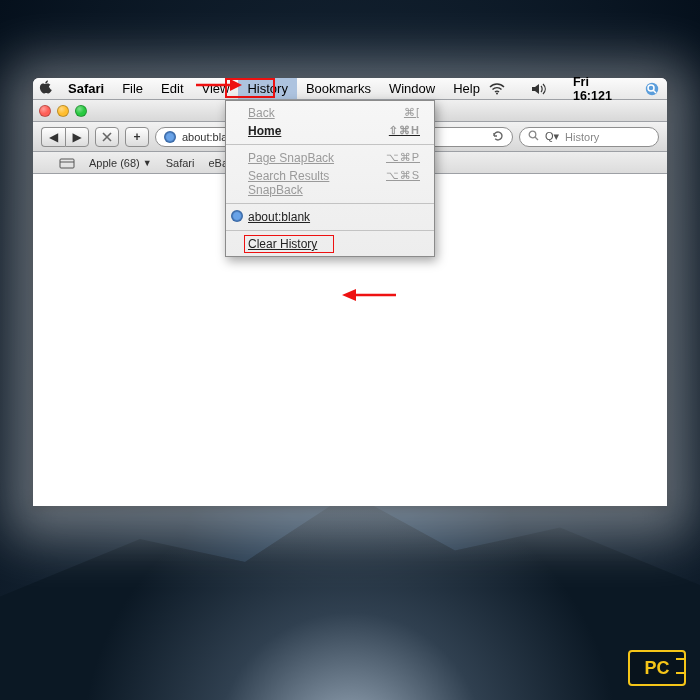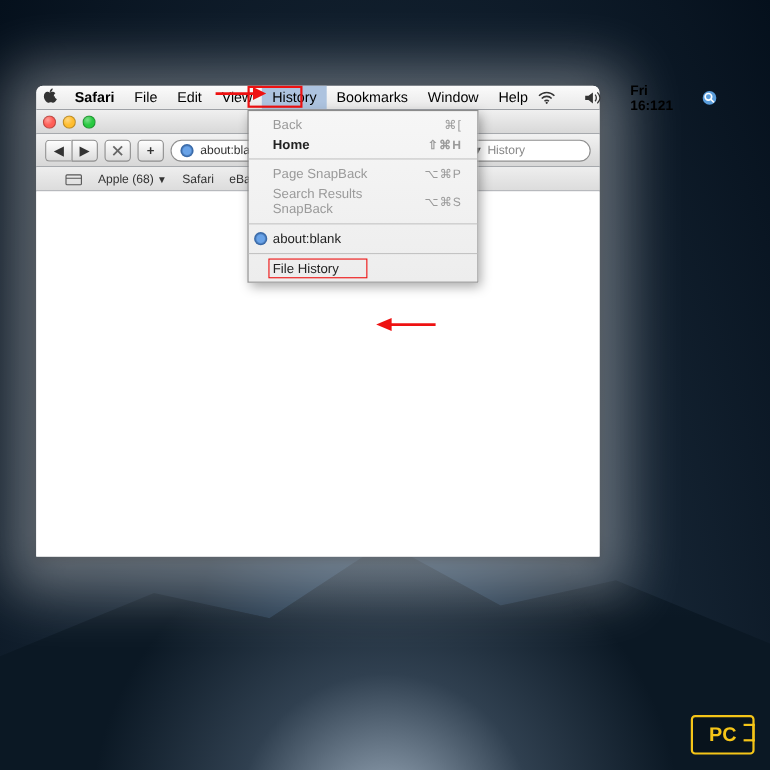--- a/index.html
+++ b/index.html
@@ -18,21 +18,21 @@
   .mountain {
     position: absolute; bottom: 0; left: 0; right: 0; height: 230px;
     background:
       radial-gradient(circle at 50% 120%, #a0b0c0 0%, #304050 30%, transparent 60%),
       linear-gradient(to top, #0b1824 0%, #0b1824 60%, transparent 100%);
     clip-path: polygon(0 100%, 0 55%, 20% 30%, 35% 40%, 50% 10%, 65% 35%, 80% 25%, 100% 50%, 100% 100%);
   }
   .window {
     position: absolute;
     top: 78px; left: 33px;
-    width: 512px; height: 428px;
+    width: 634px; height: 428px;
     background: #fff;
     border-radius: 6px 6px 0 0;
     box-shadow: 0 8px 50px 25px rgba(255,255,255,.35), 0 2px 10px rgba(0,0,0,.5);
     display: flex; flex-direction: column;
   }
   .menubar {
     height: 22px;
     background: linear-gradient(#fbfbfb, #e8e8e8);
     border-bottom: 1px solid #9da0a5;
     border-radius: 6px 6px 0 0;
@@ -97,21 +97,21 @@
   .bookbar span{display:flex;align-items:center;gap:3px;}
   .content { flex:1; background:#fff; }
 
   
   .dropdown {
     position:absolute; top:22px; left:192px; width:210px;
     background: linear-gradient(#f6f6f6,#ededed);
     border:1px solid #8b8b8b; box-shadow: 2px 4px 10px rgba(0,0,0,.35);
     font-size:12px; padding: 3px 0;
   }
-  .dd-item { display:flex; align-items:center; padding:2px 14px 2px 22px; color:#222; position:relative;}
+  .dd-item { display:flex; padding:2px 14px 2px 22px; color:#222; position:relative;text-decoration:underline;}
   .dd-item.disabled{ color:#9a9a9a; }
   .dd-item .shortcut{ margin-left:auto; font-size:11px; color:#9a9a9a; letter-spacing:1px;}
   .dd-item.bold{ font-weight:bold; }
   .dd-sep{ height:1px; background:#c3c3c3; margin:4px 0; }
   .dd-item .favicon{ position:absolute; left:5px; width:12px;height:12px;
     background:radial-gradient(circle,#69a3e8 40%, #3a6aa8 60%); border-radius:50%; }
 
   .arrow-history { position:absolute; top:75px; left:194px; z-index:5;}
   .arrow-clear { position:absolute; top:285px; left:338px; z-index:5;}
   .clear-box { position:absolute; border:1.5px solid #e11; left:18px; top:0; height:18px; width:90px; pointer-events:none;}
@@ -191,21 +191,21 @@
         <span>Search Results SnapBack</span>
         <span class="shortcut">⌥⌘S</span>
       </div>
       <div class="dd-sep"></div>
       <div class="dd-item">
         <span class="favicon"></span>
         <span>about:blank</span>
       </div>
       <div class="dd-sep"></div>
       <div class="dd-item" style="position:relative;">
-        <span>File History</span>
+        <span>Clear History</span>
         <span class="clear-box"></span>
       </div>
     </div>
   </div>
 
   <div class="titlestrip">
     <span class="traffic tr-r"></span>
     <span class="traffic tr-y"></span>
     <span class="traffic tr-g"></span>
   </div>

